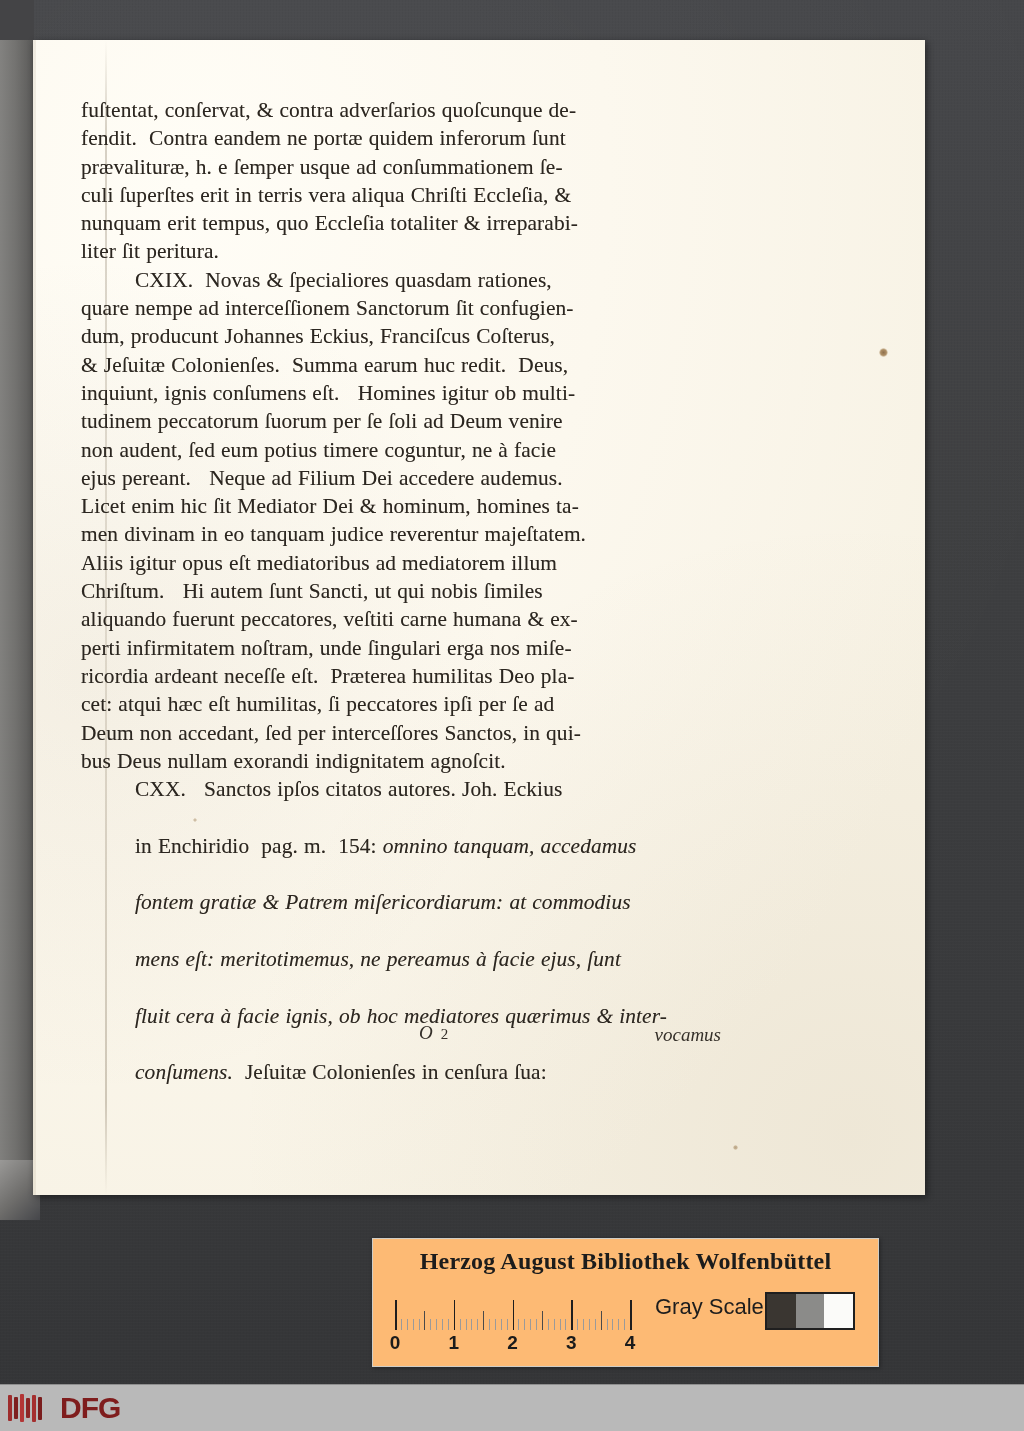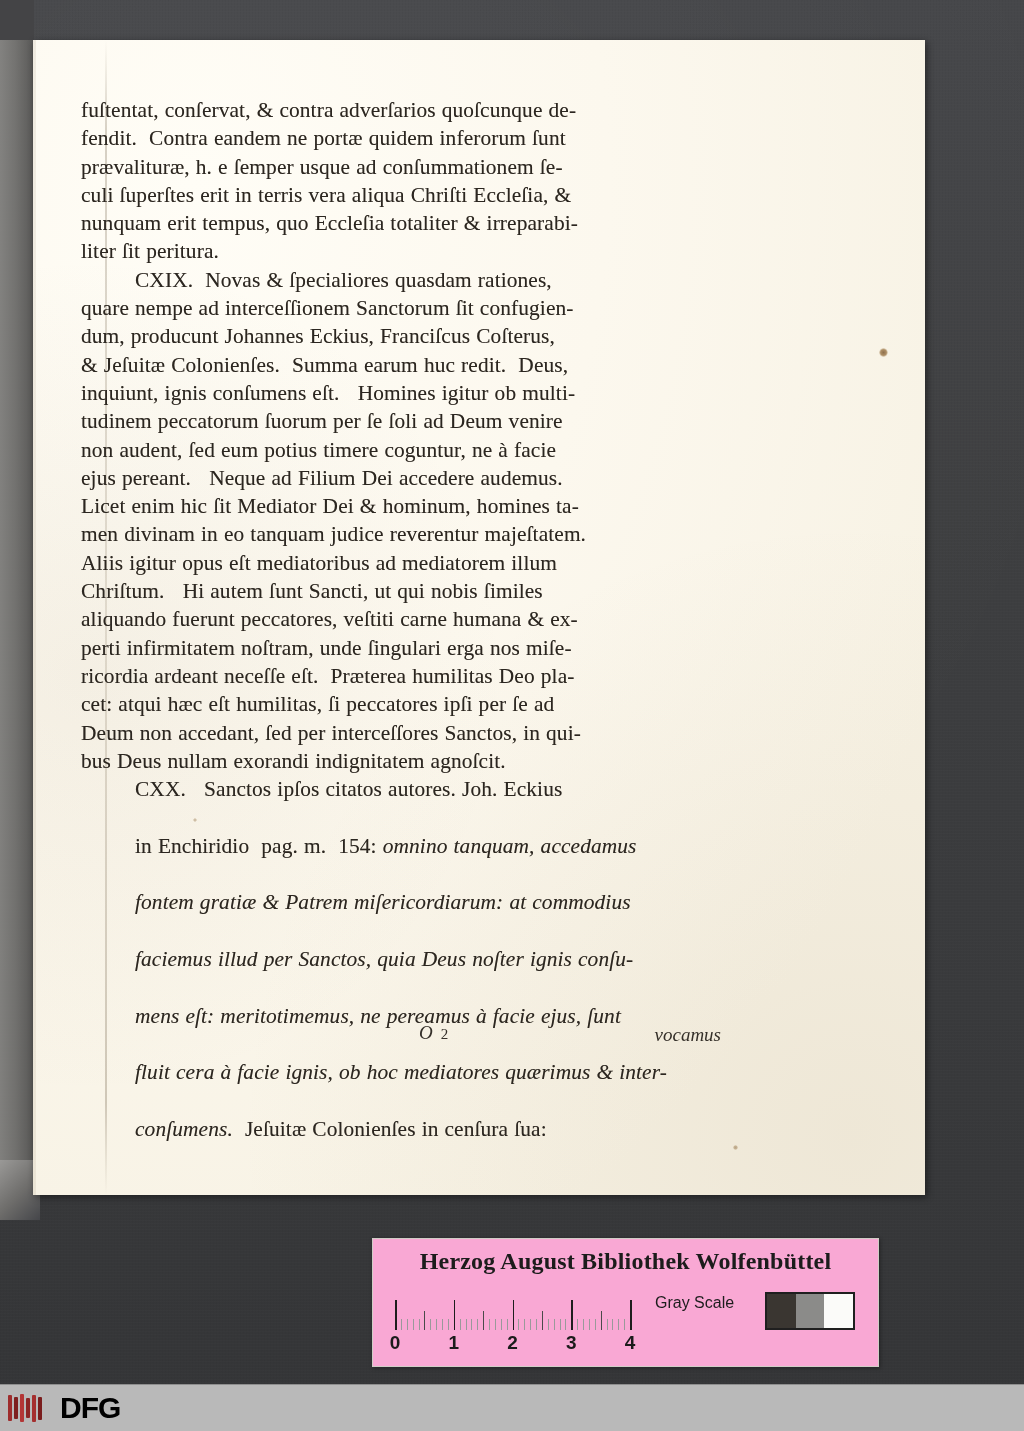--- a/index.html
+++ b/index.html
@@ -147,21 +147,21 @@
     font-size: 19px;
   }
 
   
   .ref-label {
     position: absolute;
     left: 372px;
     top: 1238px;
     width: 505px;
     height: 127px;
-    background: #f9a8d4;
+    background: #fdba74;
     border: 1px solid #cfcdc6;
     box-shadow: 1px 1px 4px rgba(0,0,0,.4);
   }
   .ref-title {
     font-family: "Liberation Serif", serif;
     font-weight: bold;
     font-size: 24px;
     color: #1c1c1c;
     text-align: center;
     margin-top: 9px;
@@ -196,21 +196,21 @@
     font-weight: bold;
     font-size: 19px;
     color: #1b1b1b;
     transform: translateX(-50%);
   }
   .gs-label {
     position: absolute;
     left: 282px;
     top: 8px;
     font-family: "Liberation Sans", sans-serif;
-    font-size: 16px;
+    font-size: 22px;
     color: #1d1d1d;
   }
   .gs-patches {
     position: absolute;
     left: 392px;
     top: 6px;
     width: 86px;
     height: 34px;
     border: 2px solid #1f1f1f;
     display: flex;
@@ -259,21 +259,21 @@
     letter-spacing: -.2px;
     padding-right: 40px;
   }
   .dfg {
     flex: 0 0 auto;
     margin-right: 14px;
     font-family: "Liberation Sans", sans-serif;
     font-weight: bold;
     font-size: 30px;
     letter-spacing: -1px;
-    color: #000000;
+    color: #7f1d1d;
   }
 </style>
 </head>
 <body>
 
 <div id="scan">
 
   <div class="backing"></div>
   <div class="left-band"></div>
   <div class="left-band-dark"></div>
@@ -307,21 +307,20 @@
 Chriſtum.   Hi autem ſunt Sancti, ut qui nobis ſimiles
 aliquando fuerunt peccatores, veſtiti carne humana &amp; ex-
 perti infirmitatem noſtram, unde ſingulari erga nos miſe-
 ricordia ardeant neceſſe eſt.  Præterea humilitas Deo pla-
 cet: atqui hæc eſt humilitas, ſi peccatores ipſi per ſe ad
 Deum non accedant, ſed per interceſſores Sanctos, in qui-
 bus Deus nullam exorandi indignitatem agnoſcit.</p>
     <p class="para indent" id="mixed-para"><span class="mix-line">CXX.   Sanctos ipſos citatos autores. Joh. Eckius</span>
 <span class="mix-line">in Enchiridio  pag. m.  154: <i>omnino tanquam, accedamus</i></span>
 <span class="mix-line" style="font-style: italic;"><i>fontem gratiæ &amp; Patrem miſericordiarum: at commodius</i></span>
-<span class="mix-line" style="font-style: italic;"><i>faciemus illud per Sanctos, quia Deus noſter ignis conſu-</i></span>
 <span class="mix-line" style="font-style: italic;"><i>mens eſt: meritotimemus, ne pereamus à facie ejus, ſunt</i></span>
 <span class="mix-line" style="font-style: italic;"><i>fluit cera à facie ignis, ob hoc mediatores quærimus &amp; inter-</i></span>
 <span class="mix-line"><i>conſumens.</i>  Jeſuitæ Colonienſes in cenſura ſua: </span>
 </p>
   </div>
 
   <div class="page-foot">
     <span class="sig">
       <span>O</span><span class="num">2</span>
     </span>

